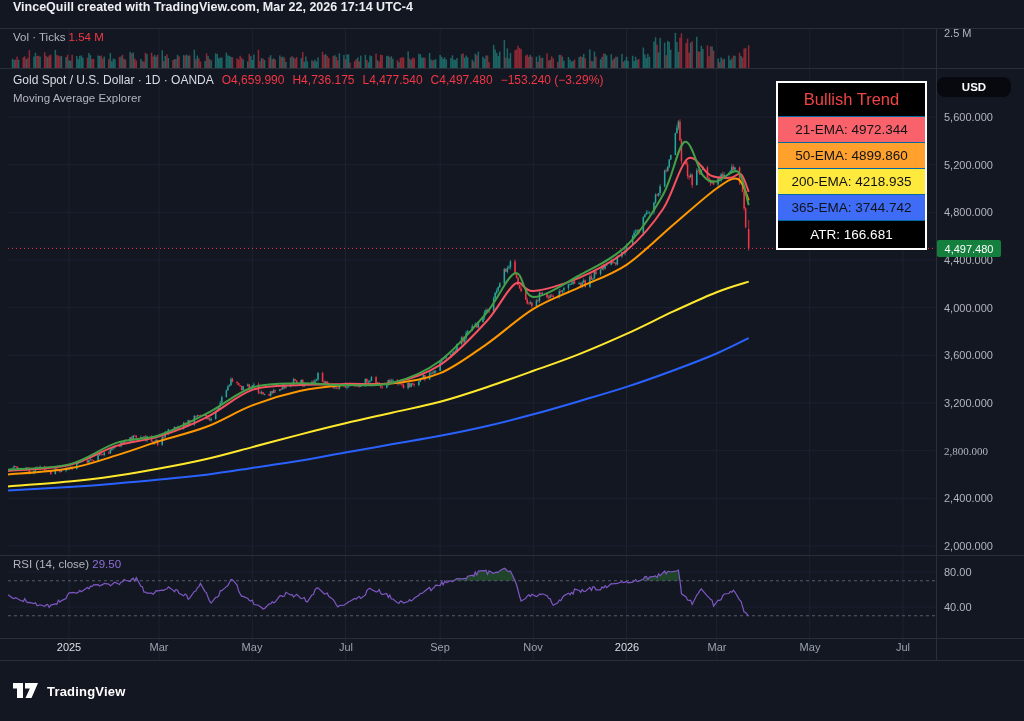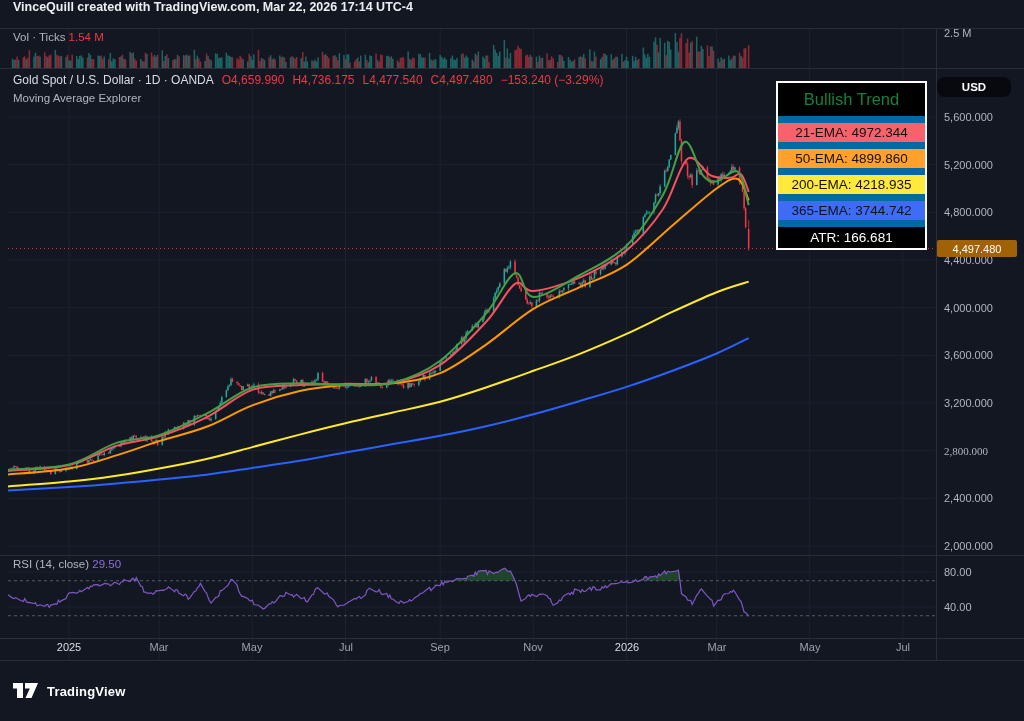--- a/index.html
+++ b/index.html
@@ -9,24 +9,24 @@
 #chart-svg{position:absolute;left:0;top:0;z-index:1}
 #labels{position:absolute;inset:0;z-index:4;pointer-events:none}
 .ov{position:absolute;z-index:5;white-space:nowrap}
 #vol-legend{left:13px;top:31px;font-size:11.5px;color:#b2b5be}
 .red{color:#f23645}
 .purple{color:#8e6fd8}
 #symbol-legend{left:13px;top:73px;font-size:12px;color:#dadce3;display:flex;gap:8px;align-items:baseline}
 #ma-explorer{left:13px;top:92px;font-size:11.5px;color:#b2b5be}
 #usd-btn{left:937px;top:77px;width:74px;height:20px;background:#07090f;border-radius:8px;color:#fff;font-size:11.5px;font-weight:700;display:flex;align-items:center;justify-content:center;z-index:6;cursor:pointer}
 #legend{left:776px;top:81px;width:151px;border:2px solid #fff;background:#000;z-index:7}
-#legend-title{height:33px;display:flex;align-items:center;justify-content:center;font-size:16.5px;color:#15803d}
-.legend-row{height:26px;display:flex;align-items:center;justify-content:center;font-size:13.5px;border-top:7px solid #0369a1}
+#legend-title{height:33px;display:flex;align-items:center;justify-content:center;font-size:16.5px;color:#ef4444}
+.legend-row{height:26px;display:flex;align-items:center;justify-content:center;font-size:13.5px;border-top:1px solid #0369a1}
 .legend-row:last-child{height:28px}
-#price-badge{left:937px;width:80px;height:17px;background:#a16207;color:#fff;font-size:11px;display:flex;align-items:center;justify-content:center;z-index:6;border-radius:2px}
+#price-badge{left:937px;width:64px;height:17px;background:#15803d;color:#fff;font-size:11px;display:flex;align-items:center;justify-content:center;z-index:6;border-radius:2px}
 #rsi-legend{left:13px;top:558px;font-size:11.5px;color:#b2b5be}
 .axis-label{position:absolute;left:944px;font-size:11px;color:#b2b5be;z-index:4;white-space:nowrap}
 .time-label{position:absolute;top:641px;transform:translateX(-50%);font-size:11px;color:#9aa2ae;z-index:4}
 .time-label.major{color:#dcdee3}
 #footer{position:absolute;left:0;top:661px;width:1024px;height:60px;background:#131722;display:flex;align-items:center;padding-left:12px;z-index:6}
 #tv-logo{display:flex;align-items:center;gap:8px;cursor:pointer}
 #tv-logo .brand{font-size:13px;font-weight:700;color:#fff;letter-spacing:.2px}
 </style>
 </head>
 <body>

